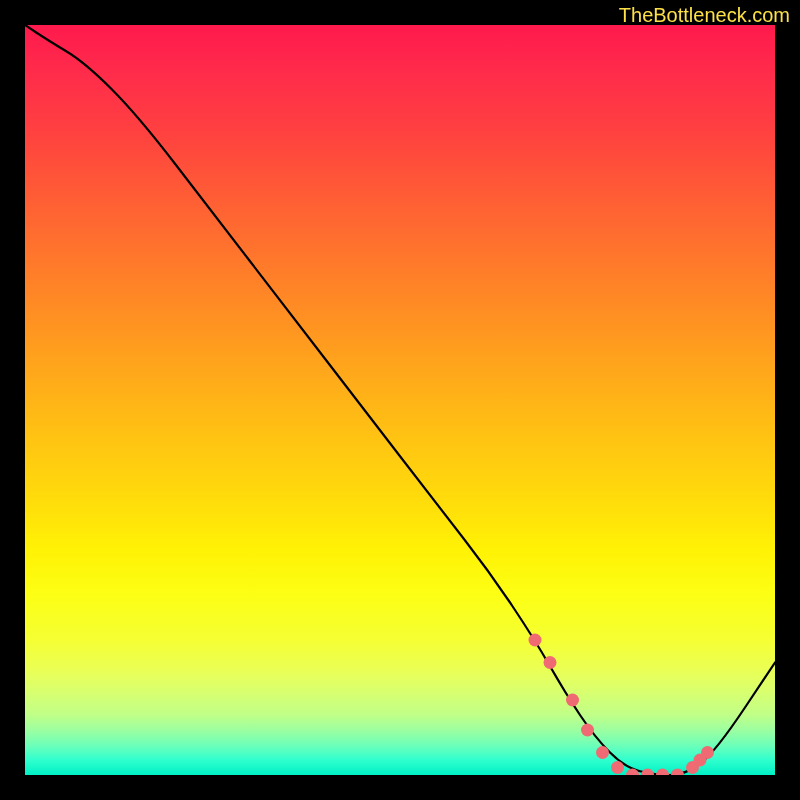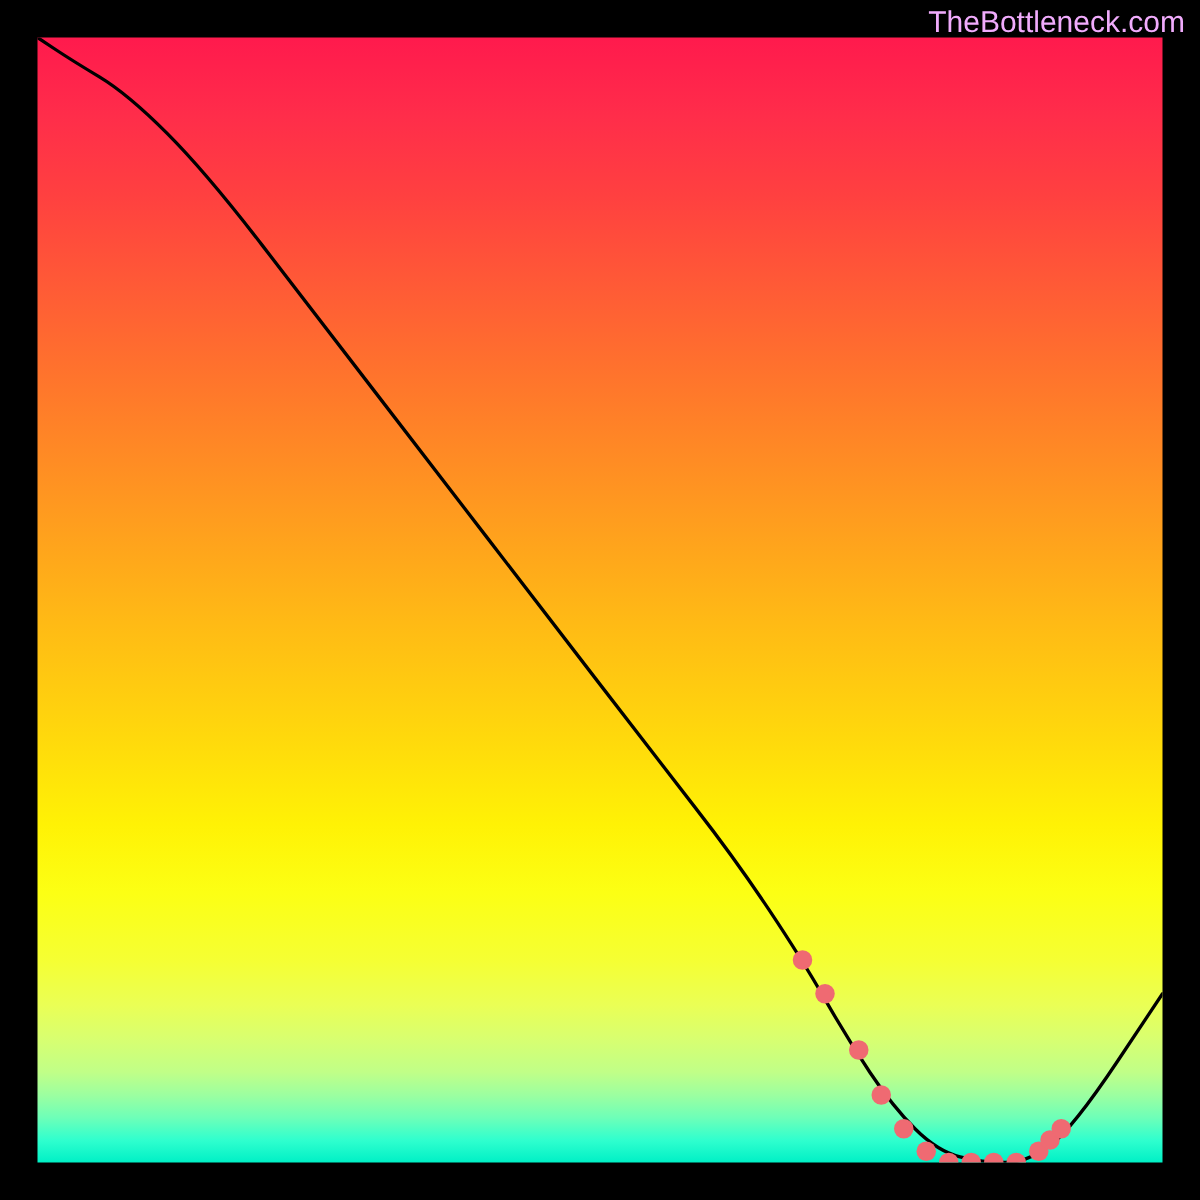--- a/index.html
+++ b/index.html
@@ -8,21 +8,21 @@
     height: 800px;
     background: #000;
     position: relative;
     overflow: hidden;
     font-family: Arial, sans-serif;
   }
   .attribution {
     position: absolute;
     top: 4px;
     right: 10px;
-    color: #f0abfc;
+    color: #fde047;
     font-size: 20px;
     font-weight: normal;
     z-index: 10;
   }
   .plot-area {
     position: absolute;
     left: 25px;
     top: 25px;
     width: 750px;
     height: 750px;

